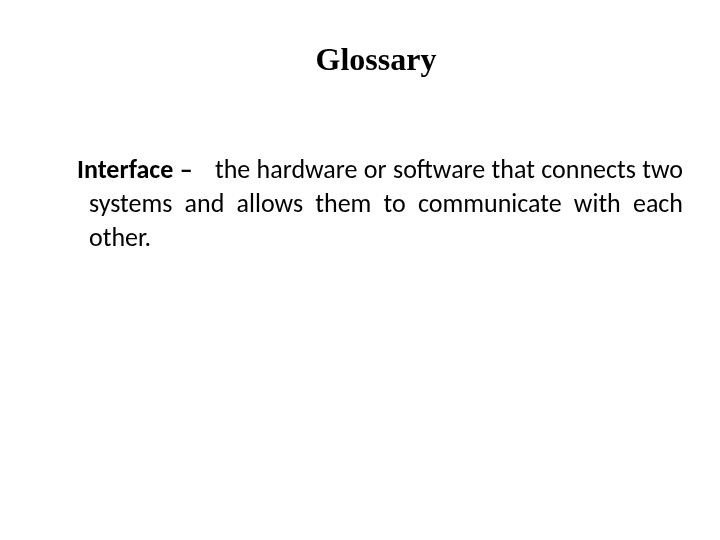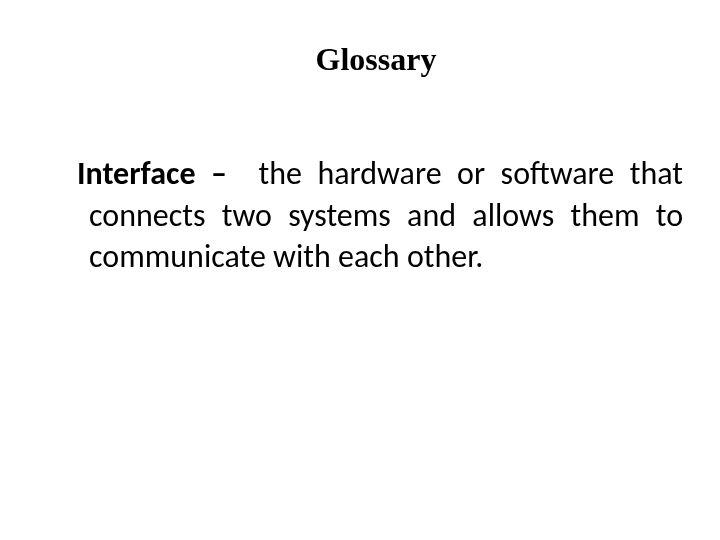--- a/index.html
+++ b/index.html
@@ -17,21 +17,21 @@
     }
     .title {
       text-align: center;
       font-size: 32px;
       font-weight: bold;
       font-family: "Times New Roman", Georgia, serif;
       margin-top: 5px;
       margin-bottom: 75px;
     }
     .definition {
-      font-size: 32px;
+      font-size: 26px;
       text-align: justify;
       line-height: 1.3;
       padding-left: 20px;
       text-indent: -20px;
     }
     .term {
       font-weight: bold;
     }
   </style>
 </head>

